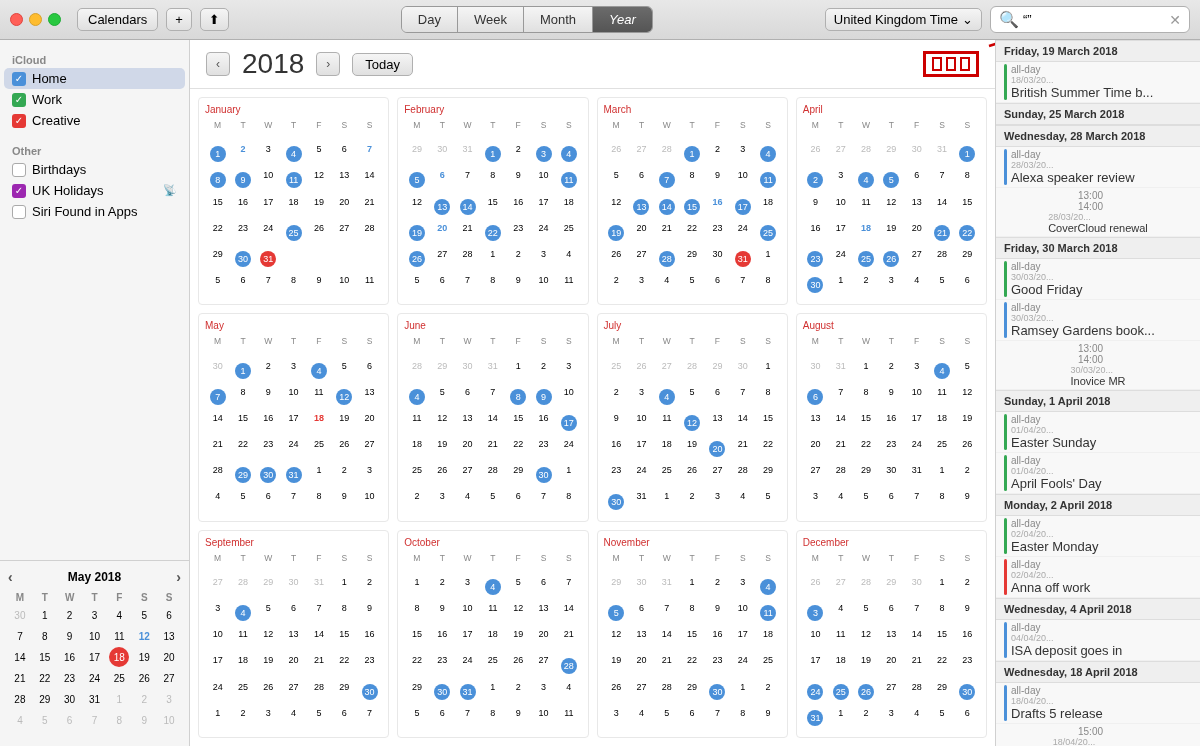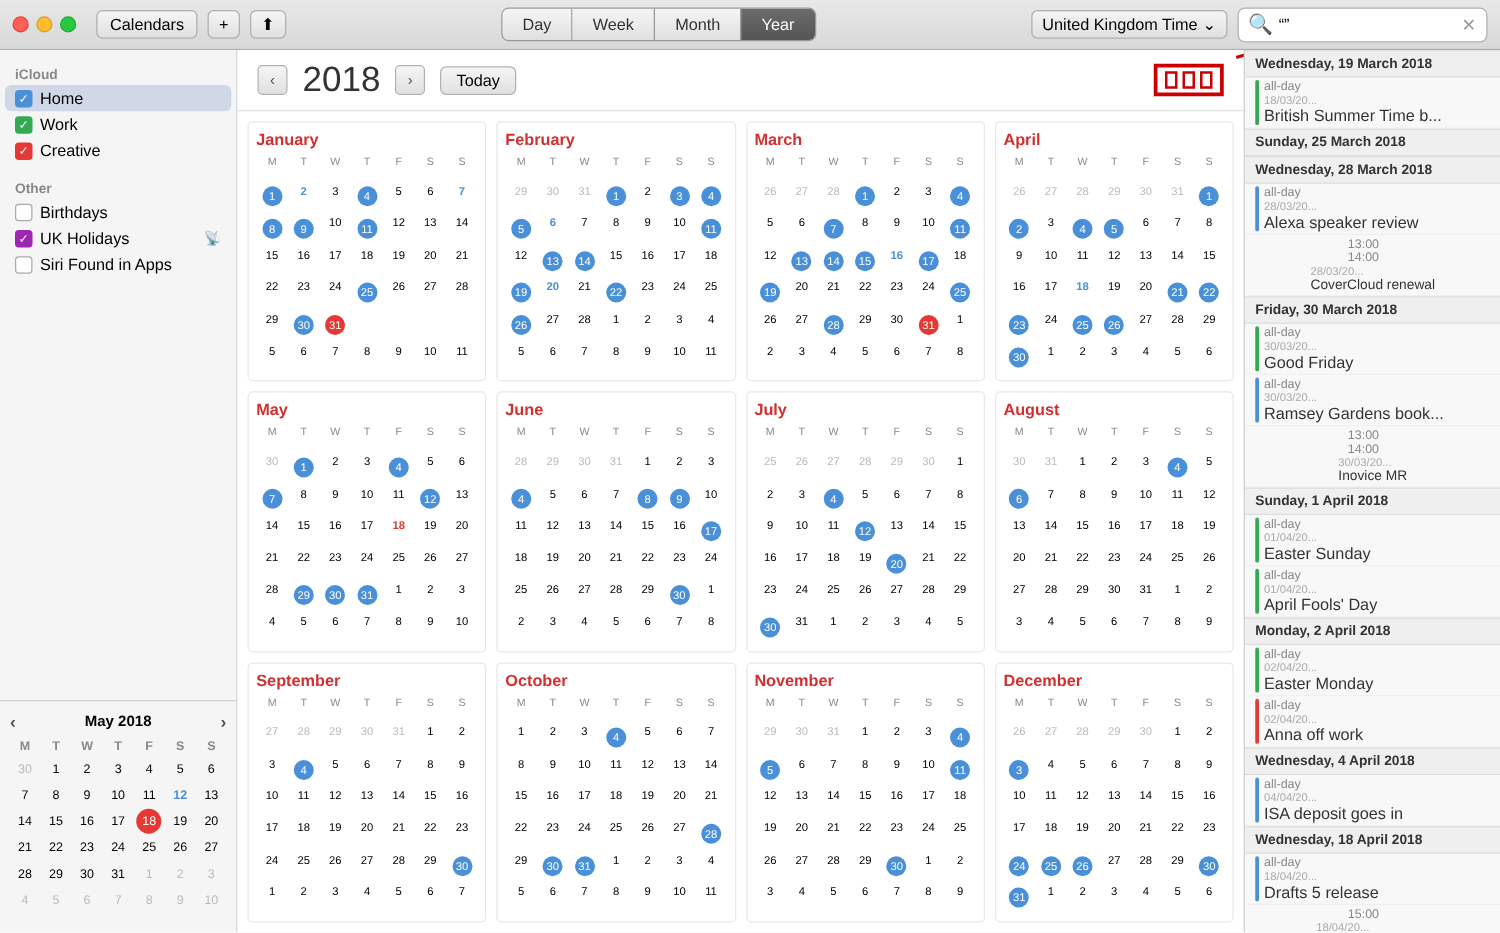--- a/index.html
+++ b/index.html
@@ -47,21 +47,21 @@
     .view-btn {
       background: linear-gradient(to bottom, #f5f5f5, #e0e0e0);
       border: none;
       border-right: 1px solid #999;
       padding: 5px 16px;
       font-size: 13px;
       cursor: pointer;
       color: #333;
       text-align: right;
     }
-    .view-btn:last-child { border-right: none; }
+    .view-btn:last-child { border-right: none; font-style: italic; }
     .view-btn.active {
       background: linear-gradient(to bottom, #6b6b6b, #555);
       color: white;
     }
     .timezone-selector {
       display: flex;
       align-items: center;
       background: linear-gradient(to bottom, #f5f5f5, #e0e0e0);
       border: 1px solid #b0b0b0;
       border-radius: 5px;
@@ -202,22 +202,22 @@
     }
     .month-block {
       border: 1px solid #e8e8e8;
       border-radius: 4px;
       padding: 6px;
       display: flex;
       flex-direction: column;
       min-height: 0;
     }
     .month-block-title {
-      font-size: 13px;
-      font-weight: 700;
+      font-size: 10px;
+      font-weight: 400;
       color: #d03030;
       margin-bottom: 4px;
     }
     .month-grid {
       display: grid;
       grid-template-columns: repeat(7, 1fr);
       gap: 0;
       flex: 1;
       font-size: 9px;
       text-align: center;
@@ -1102,21 +1102,21 @@
             <div class="mg-day">5</div>
             <div class="mg-day">6</div>
         </div>
       </div>
 
     </div>
   </div>
 
   <div class="right-panel">
 
-    <div class="rp-section-header">Wednesday, 19 March 2018</div>
+    <div class="rp-section-header">Friday, 19 March 2018</div>
     <div class="rp-allday-row">
       <div class="color-bar color-green"></div>
       <div class="rp-allday-content">
         <span class="rp-allday-label">all-day</span>
         <span class="rp-allday-date">18/03/20...</span>
         <span class="rp-allday-title">British Summer Time b...</span>
       </div>
     </div>
 
     <div class="rp-section-header">Sunday, 25 March 2018</div>

